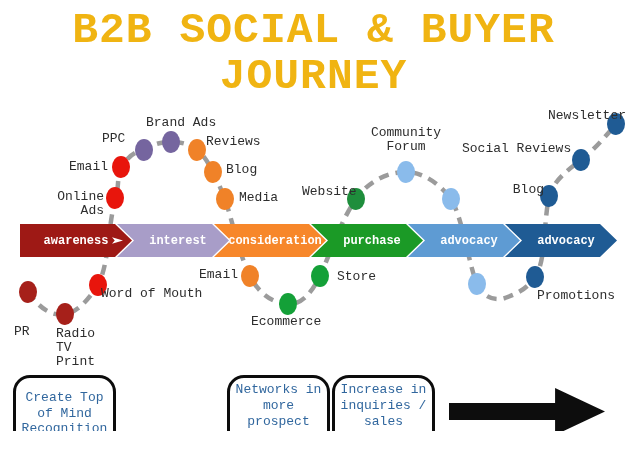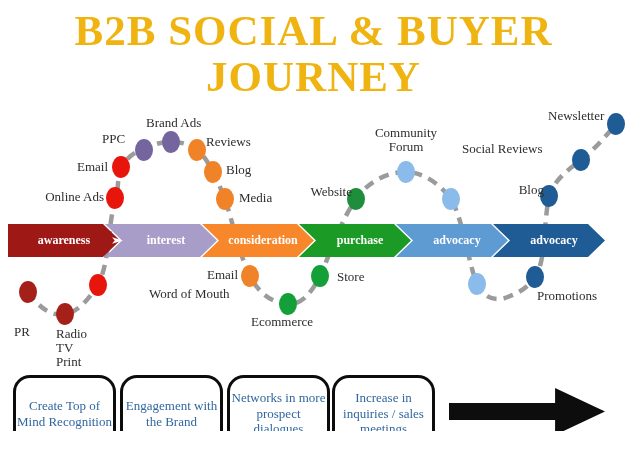--- a/index.html
+++ b/index.html
@@ -1,36 +1,36 @@
 <!DOCTYPE html>
 <html><head>
 <meta charset="utf-8">
 <style>
   html,body{margin:0;padding:0;}
   .canvas{
     position:relative;width:627px;height:431px;background:#ffffff;
-    font-family:Liberation Serif, serif;overflow:hidden;
+    font-family:Liberation Mono, monospace;overflow:hidden;
   }
   
   .title{
     position:absolute;top:8px;left:0;width:627px;text-align:center;
     font-weight:800;font-size:43px;line-height:1.08;letter-spacing:1px;
   }
   
   .journey-svg{position:absolute;left:0;top:0;z-index:1;}
   
   .tp{
     position:absolute;z-index:1;font-size:13px;color:#2d2d2d;line-height:1.07;
     white-space:pre-line;
   }
   .tp.r{text-align:right;}
   .tp.c{text-align:center;}
   
   .stages{
-    position:absolute;left:8px;top:224px;height:33px;display:flex;z-index:2;
+    position:absolute;left:20px;top:224px;height:33px;display:flex;z-index:2;
   }
   .stage{
     width:112px;height:33px;flex:none;
     display:flex;align-items:center;justify-content:center;
     color:#ffffff;font-size:12px;font-weight:bold;
     clip-path:polygon(0 0, calc(100% - 17px) 0, 100% 50%, calc(100% - 17px) 100%, 0 100%, 17px 50%);
   }
   .stage.first{
     clip-path:polygon(0 0, calc(100% - 17px) 0, 100% 50%, calc(100% - 17px) 100%, 0 100%);
   }
@@ -110,21 +110,21 @@
     <ellipse cx="535" cy="277" rx="9" ry="11" style="fill: rgb(31, 91, 148);"></ellipse>
     <ellipse cx="549" cy="196" rx="9" ry="11" style="fill: rgb(31, 91, 148);"></ellipse>
     <ellipse cx="581" cy="160" rx="9" ry="11" style="fill: rgb(31, 91, 148);"></ellipse>
     <ellipse cx="616" cy="124" rx="9" ry="11" style="fill: rgb(31, 91, 148);"></ellipse>
   </svg>
 
   <div class="tp" style="left:14px;top:325px;">PR</div>
   <div class="tp" style="left:56px;top:327px;">Radio
 TV
 Print</div>
-  <div class="tp" style="left:101px;top:287px;margin-left:48px;">Word of Mouth</div>
+  <div class="tp" style="left:101px;top:287px;">Word of Mouth</div>
   <div class="tp r" style="left:36px;top:190px;width:68px;">Online Ads</div>
   <div class="tp r" style="left:66px;top:160px;width:42px;">Email</div>
   <div class="tp" style="left:102px;top:132px;">PPC</div>
   <div class="tp" style="left:146px;top:116px;">Brand Ads</div>
   <div class="tp" style="left:206px;top:135px;">Reviews</div>
   <div class="tp" style="left:226px;top:163px;">Blog</div>
   <div class="tp" style="left:239px;top:191px;">Media</div>
   <div class="tp r" style="left:196px;top:268px;width:42px;">Email</div>
   <div class="tp" style="left:251px;top:315px;">Ecommerce</div>
   <div class="tp" style="left:337px;top:270px;">Store</div>
@@ -154,23 +154,20 @@
       </div>
     <div class="stage" style="background: rgb(31, 91, 148);">
         <span>advocacy</span>
       </div>
   </div>
   <div class="mini-arrow"></div>
 
   <div class="outcome" style="left:13px;">
       <span>Create Top of Mind Recognition</span>
     </div>
-  <div class="outcome" style="left:120px;">
-      <span>Engagement with the Brand</span>
-    </div>
   <div class="outcome" style="left:227px;">
       <span>Networks in more prospect dialogues</span>
     </div>
   <div class="outcome" style="left:332px;">
       <span>Increase in inquiries / sales meetings</span>
     </div>
 
   <div class="next-arrow" style="background: rgb(13, 13, 13);"></div>
 
   <div class="bottom-smudge"></div>

